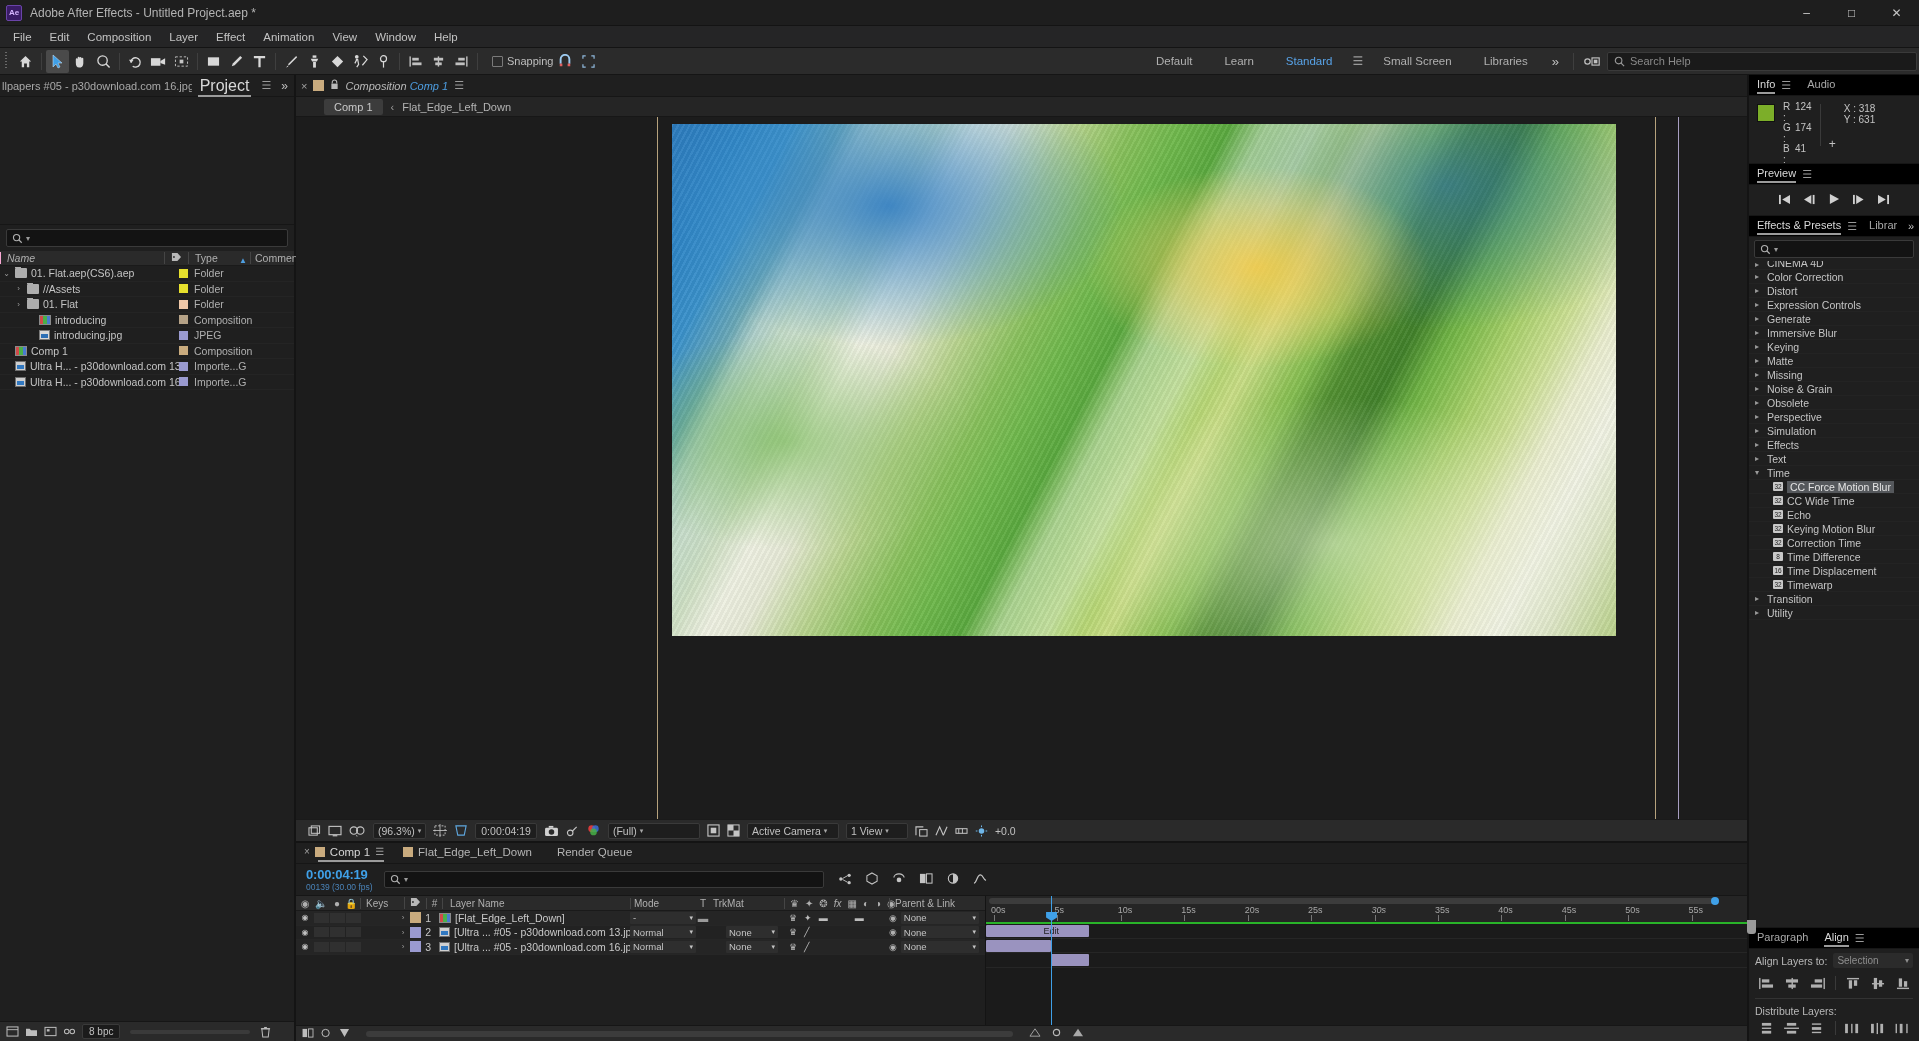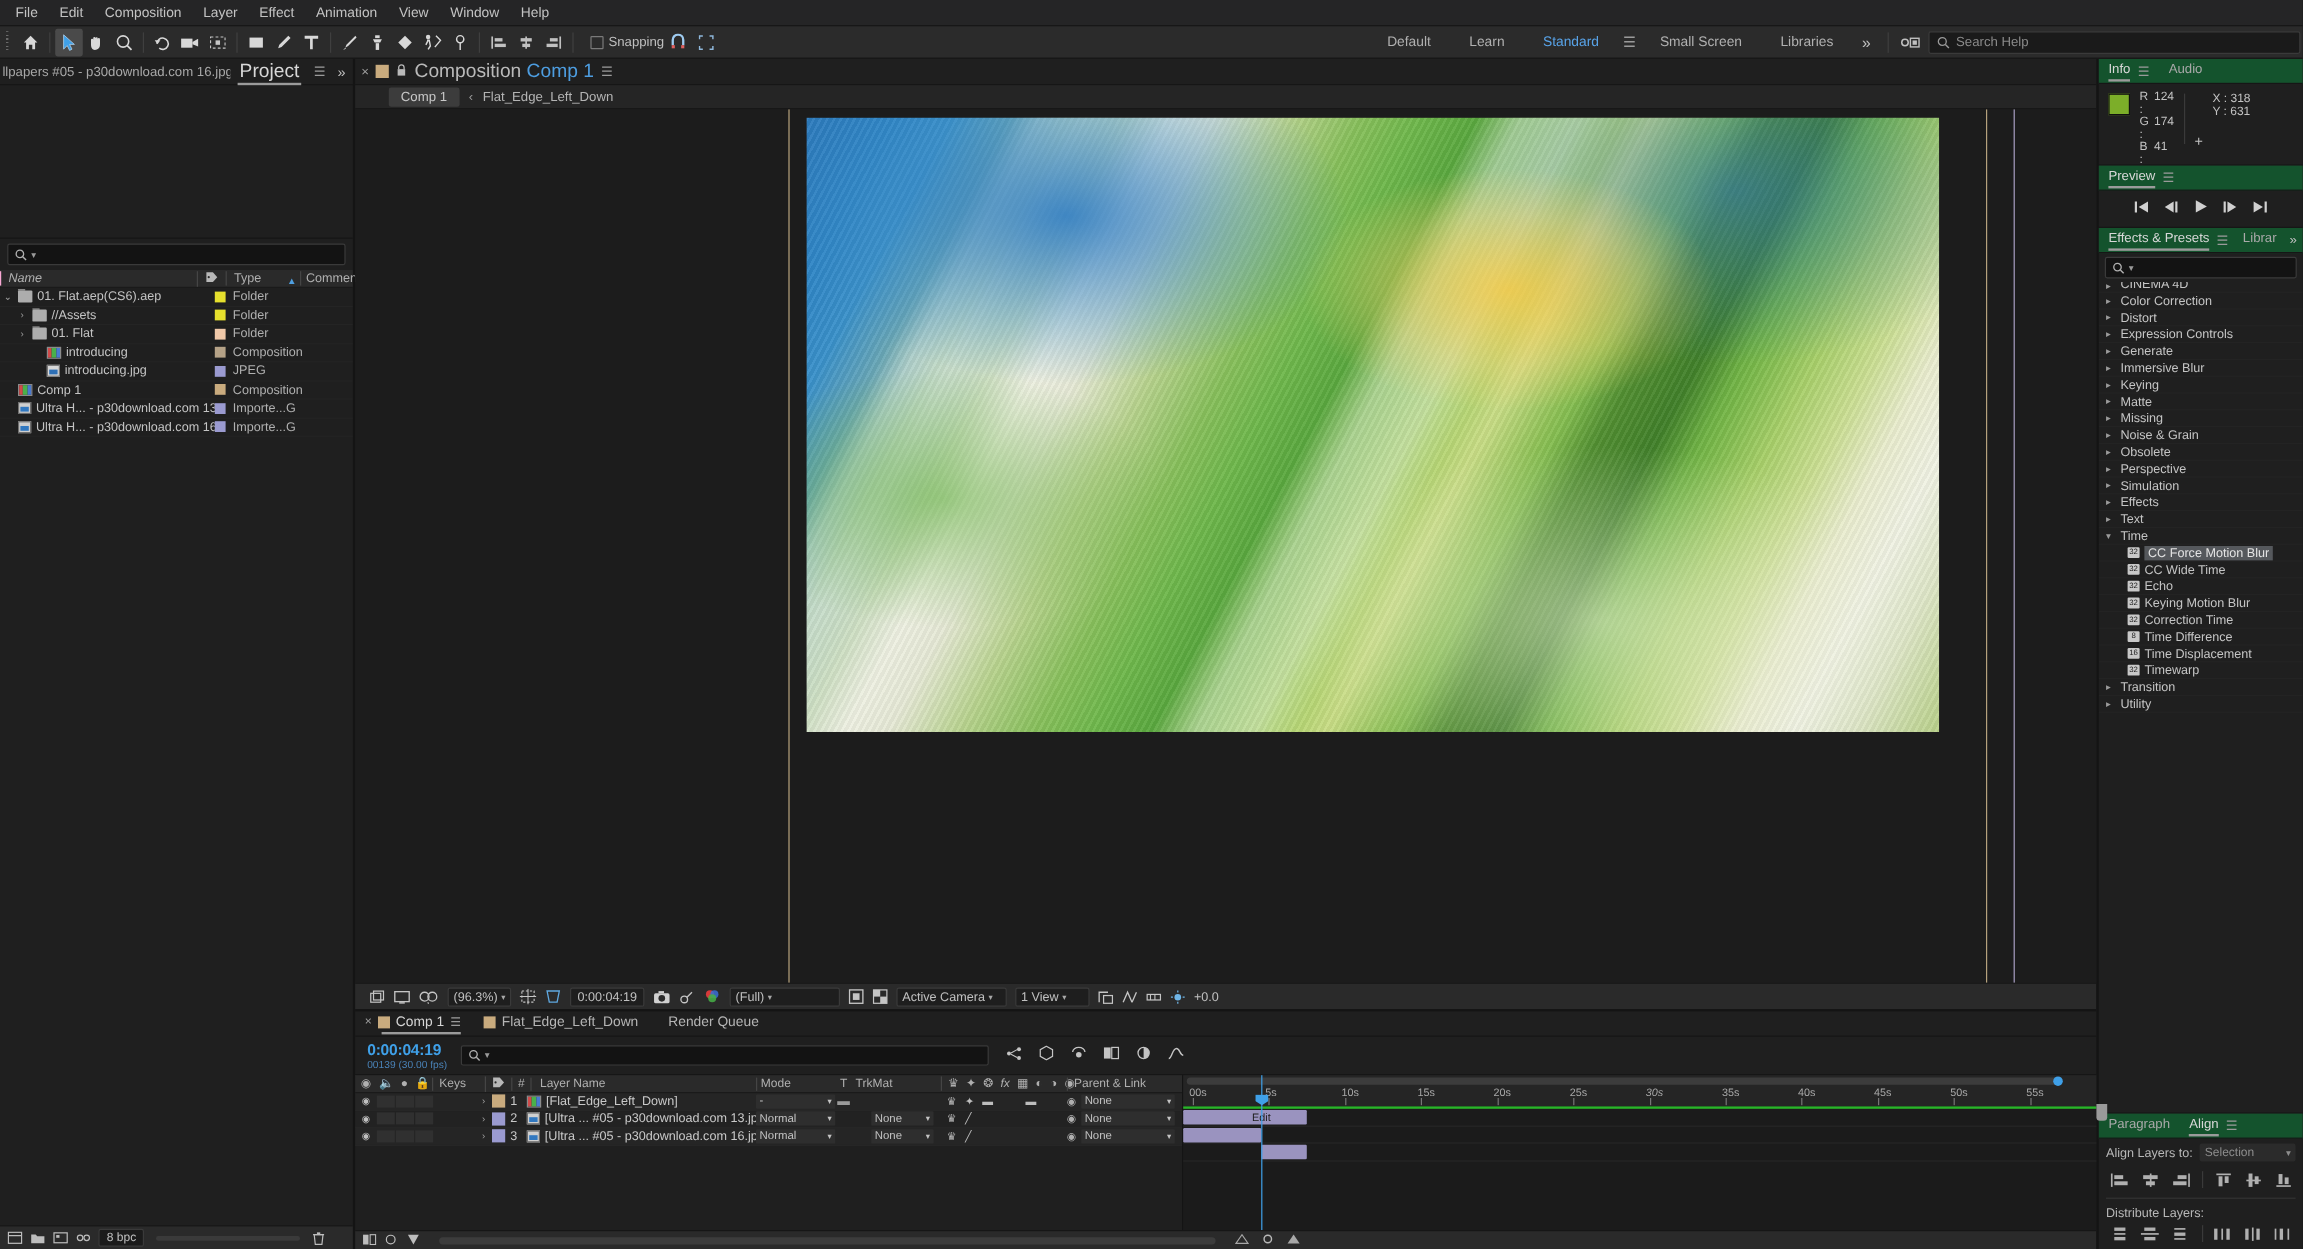--- a/index.html
+++ b/index.html
@@ -126,21 +126,21 @@
     padding: 1px 6px; border-radius: 2px; }
   .pf-slider { flex: 1; height: 4px; background: #3a3a3a; border-radius: 2px; margin: 0 4px; max-width: 120px; }
 
   
   .centercol { flex: 1 1 auto; display: flex; flex-direction: column; min-width: 0; background: #1c1c1c; }
   .comp-tabbar { height: 22px; background: #1f1f1f; display: flex; align-items: center;
     border-bottom: 1px solid #161616; padding-left: 5px; gap: 6px; }
   .ct-close { color: #a0a0a0; font-size: 11px; }
   .ct-swatch { width: 11px; height: 11px; background: #c9ab7e; }
   .ct-lock { color: #b9b9b9; font-size: 11px; }
-  .ct-title { font-size: 16px; color: #b9b9b9; }
+  .ct-title { font-size: 11px; color: #b9b9b9; font-style: italic; }
   .ct-title b { color: #4d9de0; font-weight: normal; }
   .ct-hamb { color: #9a9a9a; font-size: 11px; }
 
   .comp-breadcrumb { height: 20px; background: #252525; display: flex; align-items: center;
     padding-left: 28px; gap: 0; border-bottom: 1px solid #171717; }
   .bc-chip { background: #3c3c3c; color: #c9c9c9; font-size: 11px; padding: 2px 10px; border-radius: 2px; }
   .bc-arrow { color: #9a9a9a; font-size: 11px; padding: 0 8px; }
   .bc-item { color: #b4b4b4; font-size: 11px; }
 
   .comp-viewer { flex: 1 1 auto; position: relative; background: #1c1c1c; overflow: hidden; }
@@ -225,21 +225,21 @@
 
   .tl-footer { height: 16px; background: #2a2a2a; display: flex; align-items: center;
     border-top: 1px solid #161616; padding: 0 6px; gap: 10px; }
   .tl-footer-icons { display: flex; gap: 7px; color: #bdbdbd; font-size: 9px; }
   .tl-hscroll { flex: 1; height: 6px; background: #3c3c3c; border-radius: 3px; margin: 0 6px;}
   .zoomctl { display: flex; align-items: center; gap: 10px; color: #b8b8b8; font-size: 9px;}
 
   
   .rightcol { width: 172px; flex: 0 0 172px; background: #1f1f1f; border-left: 2px solid #141414;
     display: flex; flex-direction: column; }
-  .rp-tabs { height: 21px; background: #14532d; display: flex; align-items: center; gap: 6px;
+  .rp-tabs { height: 21px; background: #000000; display: flex; align-items: center; gap: 6px;
     padding-left: 8px; border-bottom: 1px solid #161616; }
   .rp-tab { font-size: 11px; color: #a9a9a9; position: relative; padding-bottom: 3px; }
   .rp-tab.active { color: #d8d8d8; }
   .rp-tab.active::after { content:""; position:absolute; left:0; right:0; bottom:-1px; height:2px; background:#9b9b9b; }
   .rp-hamb { color: #9a9a9a; font-size: 11px; }
   .rp-overflow { margin-left: auto; color: #c0c0c0; font-size: 11px; padding-right: 5px; }
 
   .info-body { height: 68px; display: flex; padding: 6px 6px 0 8px; gap: 8px;
     border-bottom: 1px solid #161616; }
   .info-swatch { width: 18px; height: 18px; border: 1px solid #111; margin-top: 2px; }
@@ -272,20 +272,29 @@
   .align-btns { display: flex; padding: 2px 4px 4px 6px; gap: 2px; }
   .align-btn { width: 24px; height: 18px; display: flex; align-items: center; justify-content: center; }
   .align-sep { width: 1px; background: #3a3a3a; margin: 2px 4px; }
   .hr { height: 1px; background: #333; margin: 2px 6px; }
 </style>
 </head>
 <body>
 
 <div class="app">
 
+  <div class="titlebar">
+    <div class="ae-logo">Ae</div>
+    <div class="title-text">Adobe After Effects - Untitled Project.aep *</div>
+    <div class="win-controls">
+      <div class="win-btn">–</div>
+      <div class="win-btn">□</div>
+      <div class="win-btn close">✕</div>
+    </div>
+  </div>
 
   <div class="menubar">
     <div class="menu-item">File</div>
     <div class="menu-item">Edit</div>
     <div class="menu-item">Composition</div>
     <div class="menu-item">Layer</div>
     <div class="menu-item">Effect</div>
     <div class="menu-item">Animation</div>
     <div class="menu-item">View</div>
     <div class="menu-item">Window</div>

